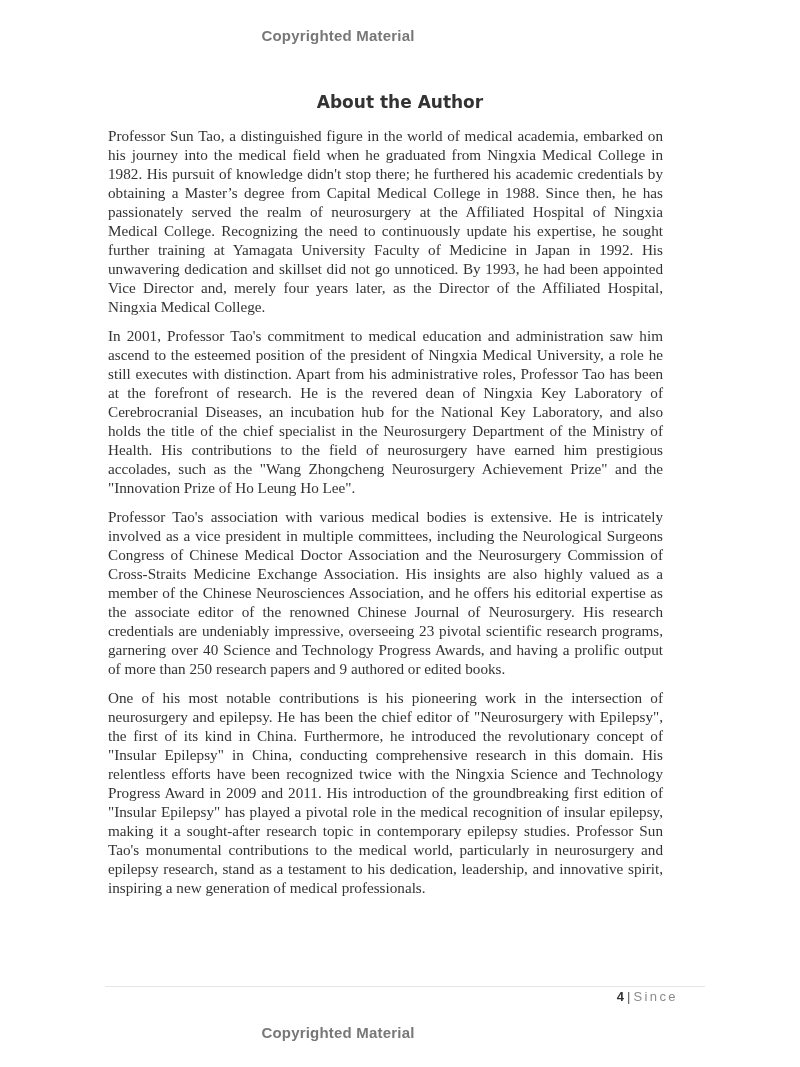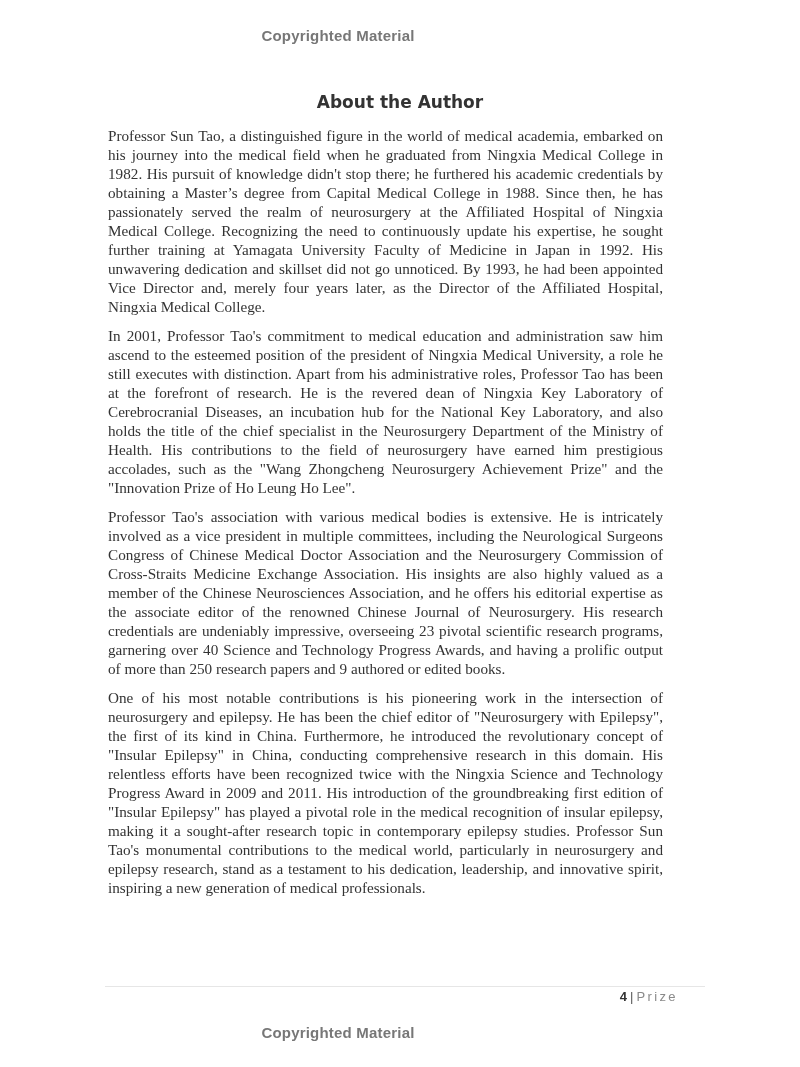--- a/index.html
+++ b/index.html
@@ -25,16 +25,16 @@
 <div class="body-text">
   <p>Professor Sun Tao, a distinguished figure in the world of medical academia, embarked on his journey into the medical field when he graduated from Ningxia Medical College in 1982. His pursuit of knowledge didn't stop there; he furthered his academic credentials by obtaining a Master’s degree from Capital Medical College in 1988. Since then, he has passionately served the realm of neurosurgery at the Affiliated Hospital of Ningxia Medical College. Recognizing the need to continuously update his expertise, he sought further training at Yamagata University Faculty of Medicine in Japan in 1992. His unwavering dedication and skillset did not go unnoticed. By 1993, he had been appointed Vice Director and, merely four years later, as the Director of the Affiliated Hospital, Ningxia Medical College.</p>
   <p>In 2001, Professor Tao's commitment to medical education and administration saw him ascend to the esteemed position of the president of Ningxia Medical University, a role he still executes with distinction. Apart from his administrative roles, Professor Tao has been at the forefront of research. He is the revered dean of Ningxia Key Laboratory of Cerebrocranial Diseases, an incubation hub for the National Key Laboratory, and also holds the title of the chief specialist in the Neurosurgery Department of the Ministry of Health. His contributions to the field of neurosurgery have earned him prestigious accolades, such as the "Wang Zhongcheng Neurosurgery Achievement Prize" and the "Innovation Prize of Ho Leung Ho Lee".</p>
   <p>Professor Tao's association with various medical bodies is extensive. He is intricately involved as a vice president in multiple committees, including the Neurological Surgeons Congress of Chinese Medical Doctor Association and the Neurosurgery Commission of Cross-Straits Medicine Exchange Association. His insights are also highly valued as a member of the Chinese Neurosciences Association, and he offers his editorial expertise as the associate editor of the renowned Chinese Journal of Neurosurgery. His research credentials are undeniably impressive, overseeing 23 pivotal scientific research programs, garnering over 40 Science and Technology Progress Awards, and having a prolific output of more than 250 research papers and 9 authored or edited books.</p>
   <p>One of his most notable contributions is his pioneering work in the intersection of neurosurgery and epilepsy. He has been the chief editor of "Neurosurgery with Epilepsy", the first of its kind in China. Furthermore, he introduced the revolutionary concept of "Insular Epilepsy" in China, conducting comprehensive research in this domain. His relentless efforts have been recognized twice with the Ningxia Science and Technology Progress Award in 2009 and 2011. His introduction of the groundbreaking first edition of "Insular Epilepsy" has played a pivotal role in the medical recognition of insular epilepsy, making it a sought-after research topic in contemporary epilepsy studies. Professor Sun Tao's monumental contributions to the medical world, particularly in neurosurgery and epilepsy research, stand as a testament to his dedication, leadership, and innovative spirit, inspiring a new generation of medical professionals.</p>
 </div>
 
 <div class="footer-rule"></div>
 
 <div class="page-num">
-  <b>4</b><span class="sep">|</span><span class="pg">Prize</span>
+  <b>4</b><span class="sep">|</span><span class="pg">Since</span>
 </div>
 
 <div class="watermark wm-bottom">Copyrighted Material</div>
 
 </body></html>

